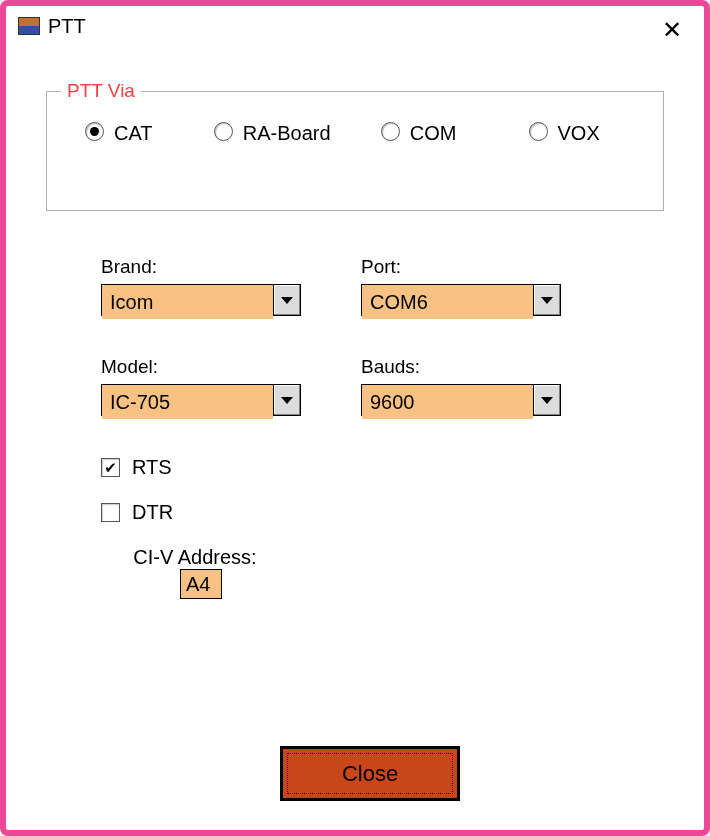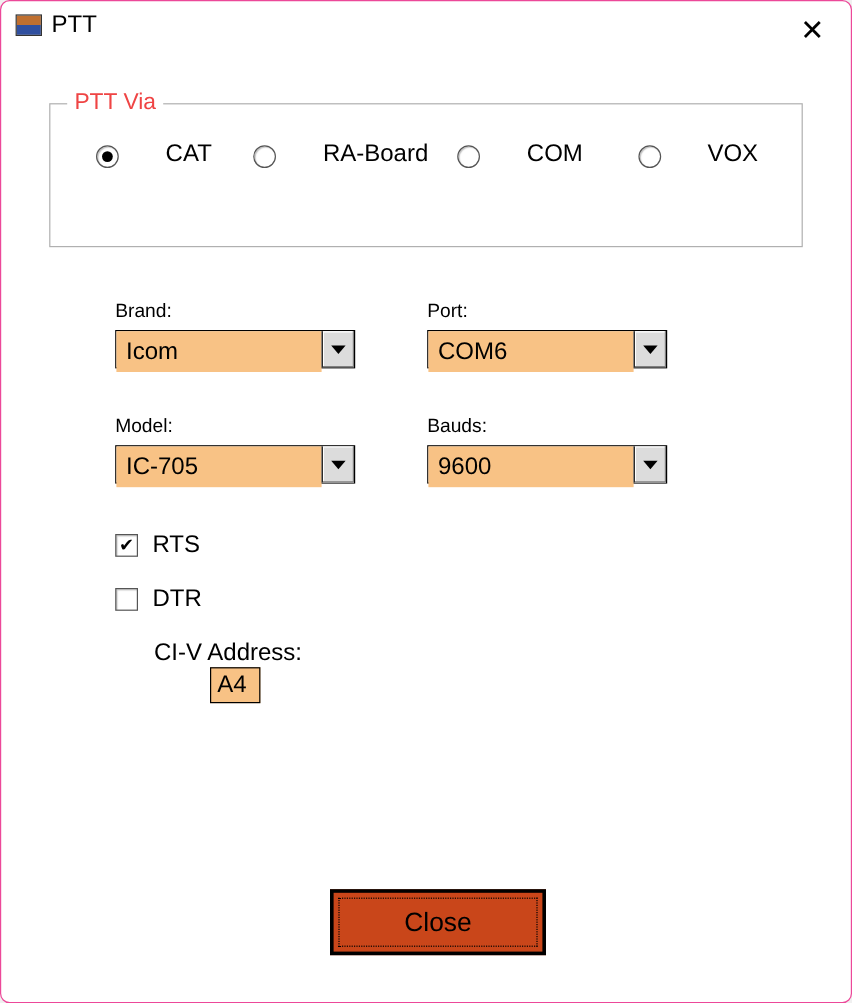--- a/index.html
+++ b/index.html
@@ -10,21 +10,21 @@
     font-size: 18px;
     background: #f0f0f0;
     width: 710px;
     height: 836px;
     overflow: hidden;
   }
   .window {
     width: 710px;
     height: 836px;
     background: #ffffff;
-    border: 1px solid #ec4899;
+    border: 6px solid #ec4899;
     border-radius: 8px;
     position: relative;
   }
   .titlebar {
     height: 40px;
     display: flex;
     align-items: center;
     padding: 0 12px;
     position: relative;
   }
@@ -71,23 +71,22 @@
     font-size: 19px;
   }
   .radio-row {
     display: flex;
     align-items: center;
     gap: 0;
     padding-left: 18px;
   }
   .radio-item {
     display: flex;
-    align-items: flex-end;
-    cursor: pointer;
-    gap: 29px;
+    align-items: flex-start;
+    cursor: pointer;
   }
   .radio-item.r1 { width: 135px; }
   .radio-item.r2 { width: 155px; }
   .radio-item.r3 { width: 175px; }
   .radio-item.r4 { width: 120px; }
   .radio-circle {
     width: 19px;
     height: 19px;
     border-radius: 50%;
     border: 1px solid #555;
@@ -109,21 +108,21 @@
   .form-grid {
     margin-top: 45px;
     margin-left: 55px;
     display: grid;
     grid-template-columns: 200px 200px;
     column-gap: 60px;
     row-gap: 0;
   }
   .field-block { margin-bottom: 40px; }
   .field-label {
-    font-size: 16px;
+    font-size: 19px;
     color: #000;
     margin-bottom: 6px;
   }
   .combo {
     width: 200px;
     height: 32px;
     display: flex;
     border: 1px solid #000;
   }
   .combo-text {

